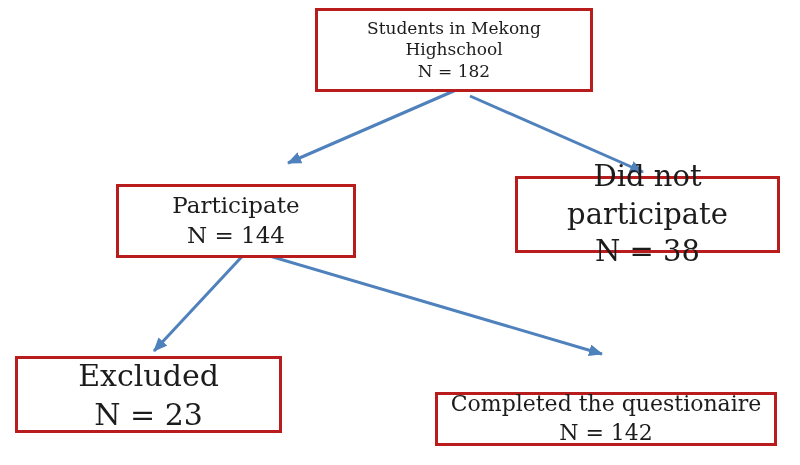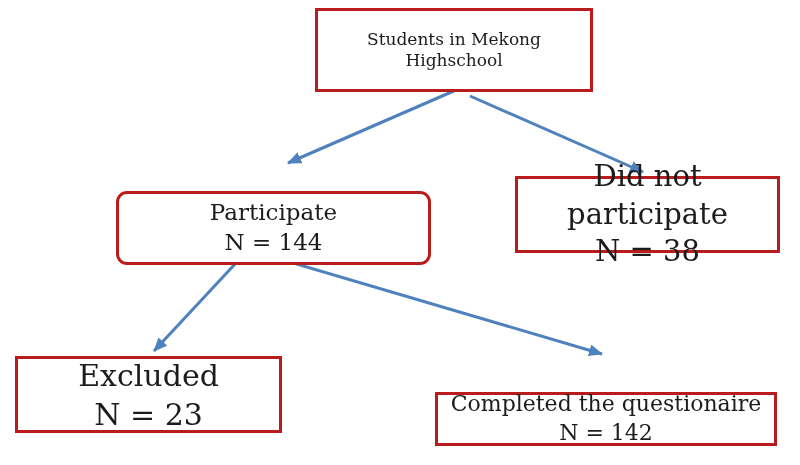--- a/index.html
+++ b/index.html
@@ -41,25 +41,24 @@
     white-space: pre-line;
     display: block;
   }
   #box-root {
     left: 315px; top: 8px;
     width: 278px; height: 84px;
     font-size: 17px;
     line-height: 1.26;
   }
   #box-participate {
-    left: 116px; top: 191px;
-    width: 315px; height: 74px;
+    left: 116px; top: 184px;
+    width: 240px; height: 74px;
     font-size: 23px;
     line-height: 1.3;
-    border-radius: 11px;
   }
   #box-nonparticipate {
     left: 515px; top: 176px;
     width: 265px; height: 77px;
     font-size: 29px;
     line-height: 1.3;
   }
   #box-excluded {
     left: 15px; top: 356px;
     width: 267px; height: 77px;
@@ -87,20 +86,21 @@
     </defs>
     <line class="edge" x1="456" y1="90" x2="288" y2="163" marker-end="url(#arrowhead)" stroke="#4F81BD"></line>
     <line class="edge" x1="470" y1="96" x2="643" y2="172" marker-end="url(#arrowhead)" stroke="#4F81BD"></line>
     <line class="edge" x1="249" y1="249" x2="154" y2="351" marker-end="url(#arrowhead)" stroke="#4F81BD"></line>
     <line class="edge" x1="249" y1="250" x2="602" y2="354" marker-end="url(#arrowhead)" stroke="#4F81BD"></line>
   </svg>
 
   <div class="box" id="box-root">
     <span class="label">Students in Mekong
 Highschool</span>
+    <span class="count">N = 182</span>
   </div>
 
   <div class="box" id="box-participate">
     <span class="label">Participate</span>
     <span class="count">N = 144</span>
   </div>
 
   <div class="box" id="box-nonparticipate">
     <span class="label">Did not participate</span>
     <span class="count">N = 38</span>

